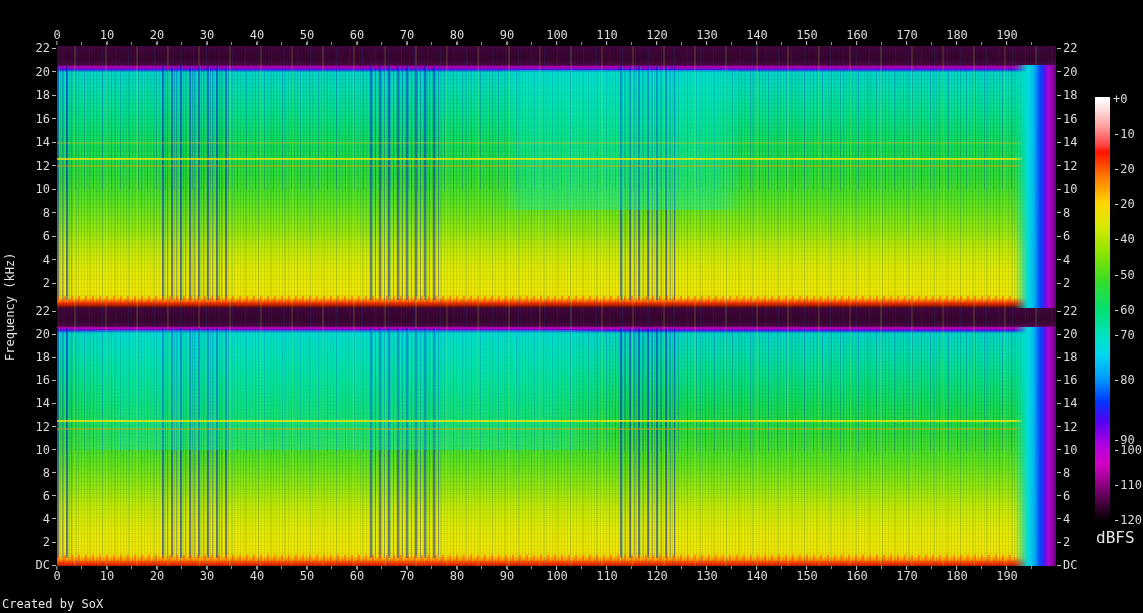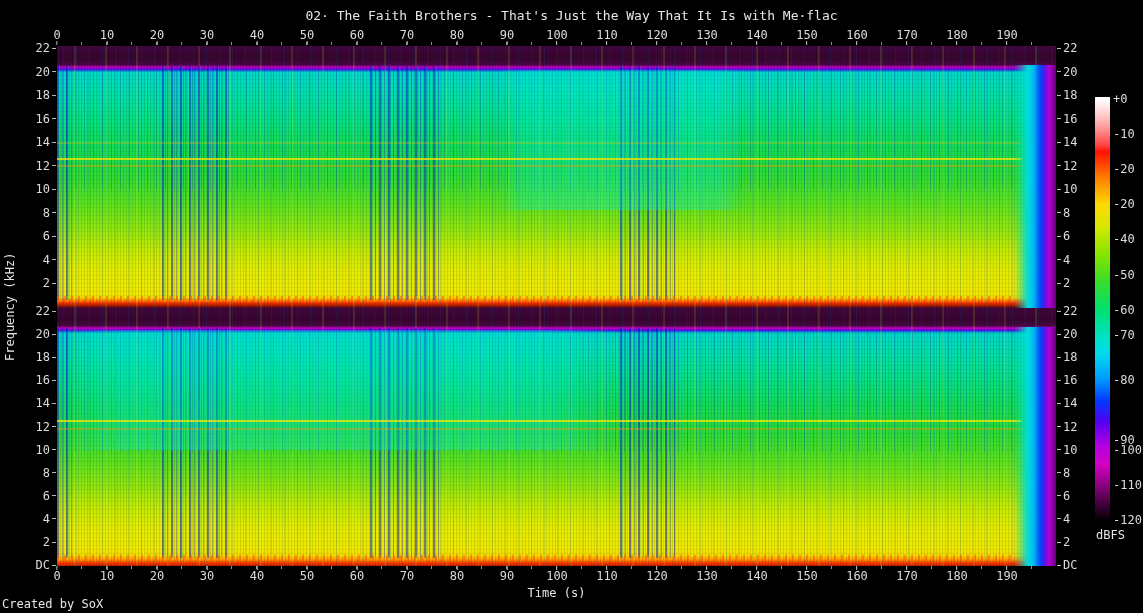--- a/index.html
+++ b/index.html
@@ -3,21 +3,21 @@
 <meta charset="utf-8">
 <style>
   html,body{margin:0;padding:0;background:#000;}
   #stage{position:relative;width:1143px;height:613px;background:#000;overflow:hidden;
          font-family:"DejaVu Sans Mono","Liberation Mono",monospace;color:#e6e6e6;}
   .title{position:absolute;top:8px;left:0;width:1143px;text-align:center;font-size:13px;letter-spacing:0;}
   .credit{position:absolute;left:2px;top:597px;font-size:12px;}
   .xlabel{position:absolute;left:57px;width:999px;top:586px;text-align:center;font-size:12px;}
   .ylabel{position:absolute;left:3px;top:0;height:613px;writing-mode:vertical-rl;transform:rotate(180deg);
           display:flex;align-items:center;justify-content:center;font-size:12px;}
-  .cblabel{position:absolute;left:1096px;top:528px;font-size:12px;}
+  .cblabel{position:absolute;left:1096px;top:528px;font-size:16px;}
 
   
   #plot{position:absolute;left:57px;top:46px;width:999px;height:520px;background:#031;}
   .channel{position:absolute;left:0;width:999px;overflow:hidden;}
   .ch-upper{top:0;height:262px;}
   .ch-lower{top:262px;height:258px;}
   .channel{background-image:
     repeating-linear-gradient(90deg, rgba(0,0,0,0.10) 0 1px, transparent 1px 3px),
     repeating-linear-gradient(90deg, transparent 0 6px, rgba(0,90,170,0.15) 6px 7px, transparent 7px 13px),
     repeating-linear-gradient(90deg, transparent 0 17px, rgba(215,255,40,0.13) 17px 19px, transparent 19px 31px),
@@ -72,21 +72,20 @@
       #ffffff 2px,#ffd2d2 16px,#ff9c9c 30px,#ff4444 48px,#ff1100 55px,
       #ff7700 79px,#ffd800 107px,#dae800 128px,#8ce400 156px,#38dd28 184px,
       #00e070 213px,#00e2c8 241px,#00d8ee 258px,#0096ff 283px,#0038ff 304px,
       #5500f0 325px,#b300e0 349px,#d400c4 367px,#8c0080 388px,#46003e 406px,#050005 423px);}
 </style>
 </head>
 <body>
 
 <div id="stage">
 
-  <div class="title">02· The Faith Brothers - That's Just the Way That It Is with Me·flac</div>
 
   <div id="plot">
     <div class="channel ch-upper">
       <div class="hf-stripes"></div>
       <div class="quiet" style="left:0;width:16px;"></div>
       <div class="quiet" style="left:105px;width:66px;"></div>
       <div class="quiet" style="left:313px;width:70px;"></div>
       <div class="quiet" style="left:563px;width:55px;"></div>
       <div class="cyan-wash" style="left:440px;width:250px;top:24px;height:140px;"></div>
       <div class="tone" style="top:112px;background:rgba(252,230,0,0.75);"></div>
@@ -511,18 +510,17 @@
         <span>-100</span>
       </div>
       <div class="tick" style="top: 485.1px; align-items: flex-end;">
         <span>-110</span>
       </div>
       <div class="tick" style="top: 520.2px; justify-content: center;">
         <span>-120</span>
       </div>
     </div>
 
-  <div class="xlabel">Time (s)</div>
   <div class="ylabel">Frequency (kHz)</div>
   <div class="cblabel">dBFS</div>
   <div class="credit">Created by SoX</div>
 
 </div>
 
 </body></html>

